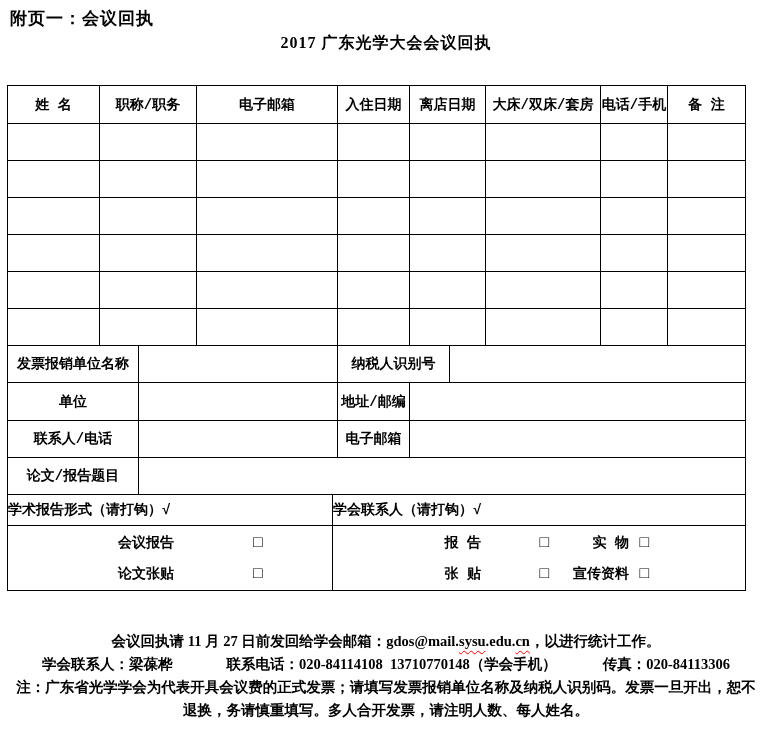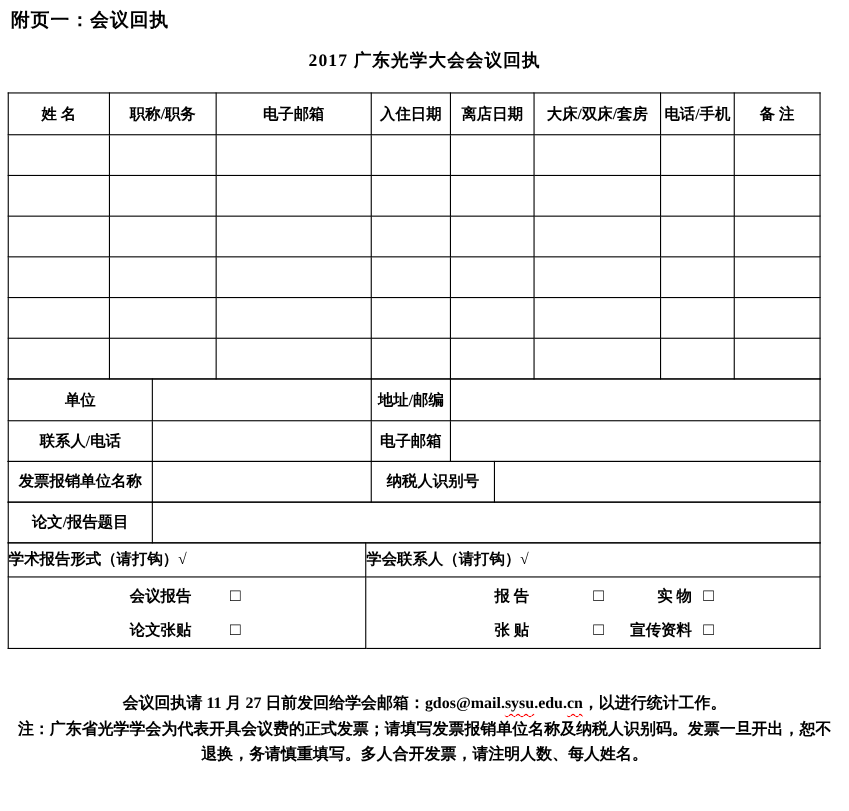--- a/index.html
+++ b/index.html
@@ -2,34 +2,34 @@
 <html><head>
 <meta charset="utf-8">
 <style>
   html,body{margin:0;padding:0;}
   body{
     width:772px;height:737px;overflow:hidden;background:#ffffff;color:#000;
     font-family:"Liberation Serif","DejaVu Serif",serif;font-weight:bold;
   }
   .page{position:relative;width:772px;height:737px;box-sizing:border-box;padding:8px 10px 0 10px;}
   .appendix{font-size:17px;line-height:22px;letter-spacing:1px;}
-  .main-title{margin-top:15px;text-align:center;font-size:16px;letter-spacing:1px;}
-  .tables{margin-top:18px;margin-left:-3px;}
+  .main-title{margin-top:3px;text-align:center;font-size:16px;letter-spacing:1px;}
+  .tables{margin-top:31px;margin-left:-3px;font-family:Liberation Mono, monospace;}
   table{border-collapse:collapse;table-layout:fixed;width:738px;}
   table + table{margin-top:-1px;}
   td,th{border:1px solid #000;padding:0;overflow:hidden;}
   .roster th{height:37px;font-size:14px;text-align:center;font-weight:bold;}
   .roster td{height:36px;}
   .info td{font-size:14px;}
   .info .lbl{text-align:center;}
   .row38 td{height:37px;}
   .row37 td{height:36px;}
   .opts .hdr td{height:30px;text-align:left;font-size:14px;}
   .opts .bodyrow td{height:64px;vertical-align:middle;}
-  .optline{display:grid;grid-template-columns:91px 17px;padding-left:110px;align-items:center;height:31px;font-size:14px;}
+  .optline{display:grid;grid-template-columns:91px 17px;padding-left:110px;align-items:center;height:31px;font-size:14px;gap:44px;}
   .entline{display:grid;grid-template-columns:45px 68px 80px 20px;padding-left:103px;align-items:center;height:31px;font-size:14px;text-align:right;}
   .box{font-size:16px;font-weight:bold;line-height:1;}
   .footer{margin-top:39px;font-size:14.5px;line-height:23px;text-align:center;}
   .footer p{margin:0;}
   .fl2 .seg-phone{margin-left:54px;white-space:pre;}
   .fl2 .seg-fax{margin-left:46px;}
   .email{white-space:pre;}
   .sq{text-decoration-line:underline;text-decoration-style:wavy;text-decoration-color:#ff0000;text-decoration-thickness:1px;text-underline-offset:4px;text-decoration-skip-ink:none;}
 </style>
 </head>
@@ -124,51 +124,51 @@
             <td></td>
             <td></td>
       </tr>
     </tbody>
       </table>
 
     <table class="info">
       <colgroup>
           <col style="width:131px">
           <col style="width:199px">
+          <col style="width:112px">
+          <col style="width:296px">
+        </colgroup>
+      <tbody>
+          <tr class="row37">
+        <td class="lbl">发票报销单位名称</td>
+        <td></td>
+        <td class="lbl">纳税人识别号</td>
+        <td></td>
+      </tr>
+    </tbody>
+      </table>
+
+    <table class="info">
+      <colgroup>
+          <col style="width:131px">
+          <col style="width:199px">
           <col style="width:72px">
           <col style="width:336px">
         </colgroup>
       <tbody>
           <tr class="row38">
         <td class="lbl">单位</td>
         <td></td>
         <td class="lbl">地址/邮编</td>
         <td></td>
       </tr>
       <tr class="row37">
         <td class="lbl">联系人/电话</td>
         <td></td>
         <td class="lbl">电子邮箱</td>
-        <td></td>
-      </tr>
-    </tbody>
-      </table>
-
-    <table class="info">
-      <colgroup>
-          <col style="width:131px">
-          <col style="width:199px">
-          <col style="width:112px">
-          <col style="width:296px">
-        </colgroup>
-      <tbody>
-          <tr class="row37">
-        <td class="lbl">发票报销单位名称</td>
-        <td></td>
-        <td class="lbl">纳税人识别号</td>
         <td></td>
       </tr>
     </tbody>
       </table>
 
     <table class="info">
       <colgroup>
           <col style="width:131px">
           <col style="width:607px">
         </colgroup>
@@ -217,16 +217,19 @@
         </td>
       </tr>
     </tbody>
       </table>
   </div>
 
   <div class="footer">
     <p class="fl1">
       <span>会议回执请 11 月 27 日前发回给学会邮箱：</span><span class="email"><span>gdos@mail.</span><span class="sq">sysu</span><span>.edu.</span><span class="sq">cn</span></span><span>，以进行统计工作。</span>
     </p>
+    <p class="fl2">
+      <span class="seg-contact">学会联系人：梁葆桦</span><span class="seg-phone">联系电话：020-84114108  13710770148（学会手机）</span><span class="seg-fax">传真：020-84113306</span>
+    </p>
     <p class="note">注：广东省光学学会为代表开具会议费的正式发票；请填写发票报销单位名称及纳税人识别码。发票一旦开出，恕不退换，务请慎重填写。多人合开发票，请注明人数、每人姓名。</p>
   </div>
 
 </div>
 
 </body></html>

